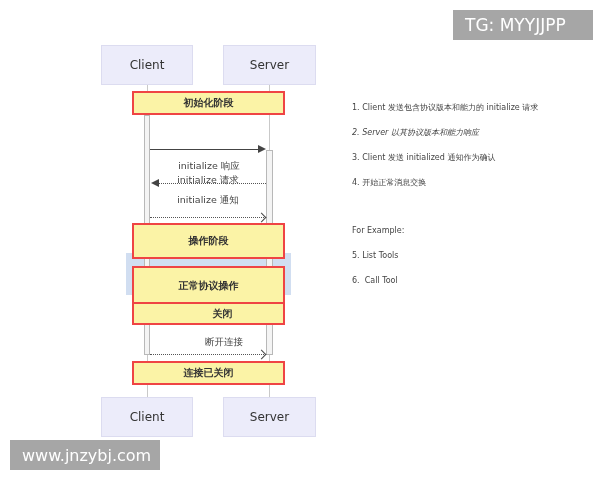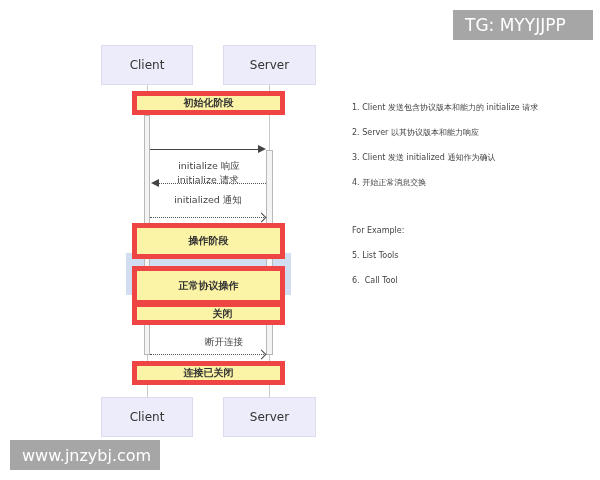--- a/index.html
+++ b/index.html
@@ -13,21 +13,21 @@
     position:absolute; background:#ececfa; border:1px solid #dcdcf0;
     display:flex; align-items:center; justify-content:center;
     font-size:12px; color:#333; box-sizing:border-box;
   }
   .lifeline { position:absolute; width:1px; background:#c9c9c9; }
   .activation {
     position:absolute; background:#f4f4f4; border:1px solid #b8b8b8; box-sizing:border-box;
   }
   .band { position:absolute; background:#c9d8ee; opacity:0.85; }
   .note {
-    position:absolute; background:#fbf3a6; border:5px solid #ef4444; box-sizing:border-box;
+    position:absolute; background:#fbf3a6; border:2px solid #ef4444; box-sizing:border-box;
     display:flex; align-items:center; justify-content:center;
     font-size:10px; color:#333; font-weight:bold;
   }
   .msg-label {
     position:absolute; font-size:9.5px; color:#444; text-align:center; white-space:nowrap;
     transform:translateX(-50%);
   }
   .arrow { position:absolute; height:0; }
   .arrow.solid { border-top:1.5px solid #444; }
   .arrow.dashed { border-top:1.5px dotted #555; }
@@ -92,39 +92,39 @@
   </div>
 
   <div class="msg-label" style="left:208px; top:126px;margin-top:48px;">initialize 请求</div>
   <div class="arrow solid" style="left:150px; top:149px; width:108px;"></div>
   <div class="head-solid-right" style="left:258px; top:145px;"></div>
 
   <div class="msg-label" style="left:209px; top:160px;">initialize 响应</div>
   <div class="arrow dashed" style="left:159px; top:183px; width:107px;"></div>
   <div class="head-solid-left" style="left:151px; top:179px;"></div>
 
-  <div class="msg-label" style="left:208px; top:194px;">initialized 通知</div>
+  <div class="msg-label" style="left:208px; top:194px;">initialize 通知</div>
   <div class="arrow dashed" style="left:150px; top:217px; width:114px;"></div>
   <div class="head-open-right" style="left:258px; top:214px;"></div>
 
   <div class="msg-label" style="left:208px; top:336px;padding-left:32px;">断开连接</div>
   <div class="arrow dashed" style="left:150px; top:354px; width:114px;"></div>
   <div class="head-open-right" style="left:258px; top:351px;"></div>
 
   <div class="actor" style="left:101px; top:397px; width:92px; height:40px;">
     <span>Client</span>
   </div>
   <div class="actor" style="left:223px; top:397px; width:93px; height:40px;">
     <span>Server</span>
   </div>
 </div>
 
 <div>
   <div class="side-text" style="top:102px;">1. Client 发送包含协议版本和能力的 initialize 请求</div>
-  <div class="side-text" style="top:127px;">2. Server 以其协议版本和能力响应</div>
+  <div class="side-text" style="top:127px;font-style:italic;">2. Server 以其协议版本和能力响应</div>
   <div class="side-text" style="top:152px;">3. Client 发送 initialized 通知作为确认</div>
   <div class="side-text" style="top:177px;">4. 开始正常消息交换</div>
   <div class="side-text" style="top:226px;">For Example:</div>
   <div class="side-text" style="top:251px;">5. List Tools</div>
   <div class="side-text" style="top:276px; white-space:pre;">6.  Call Tool</div>
 </div>
 
 <div class="watermark" style="left:10px; top:440px; width:150px; height:30px; font-size:16px;">www.jnzybj.com</div>
 
 </body></html>

